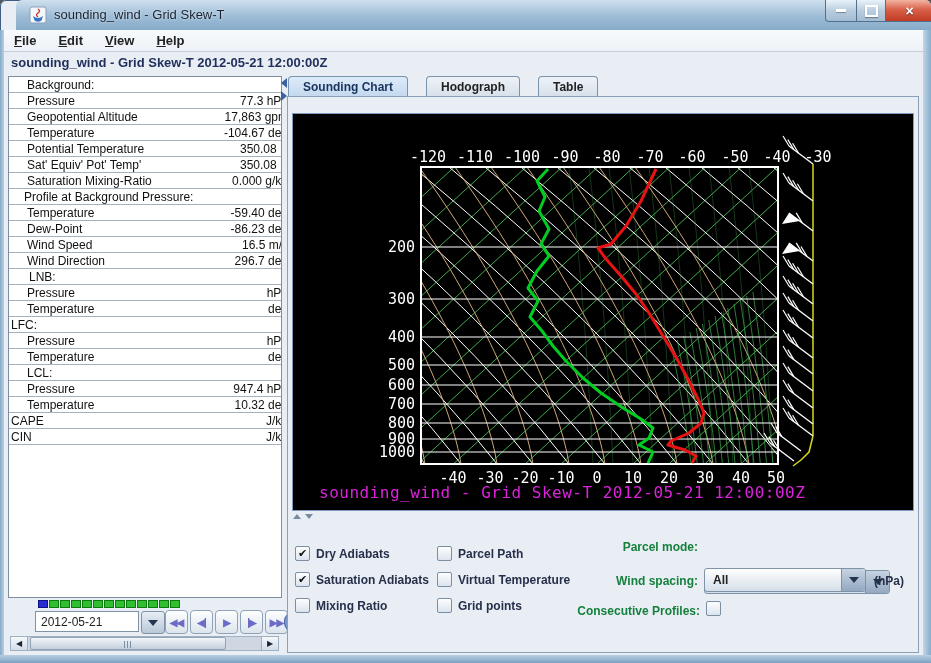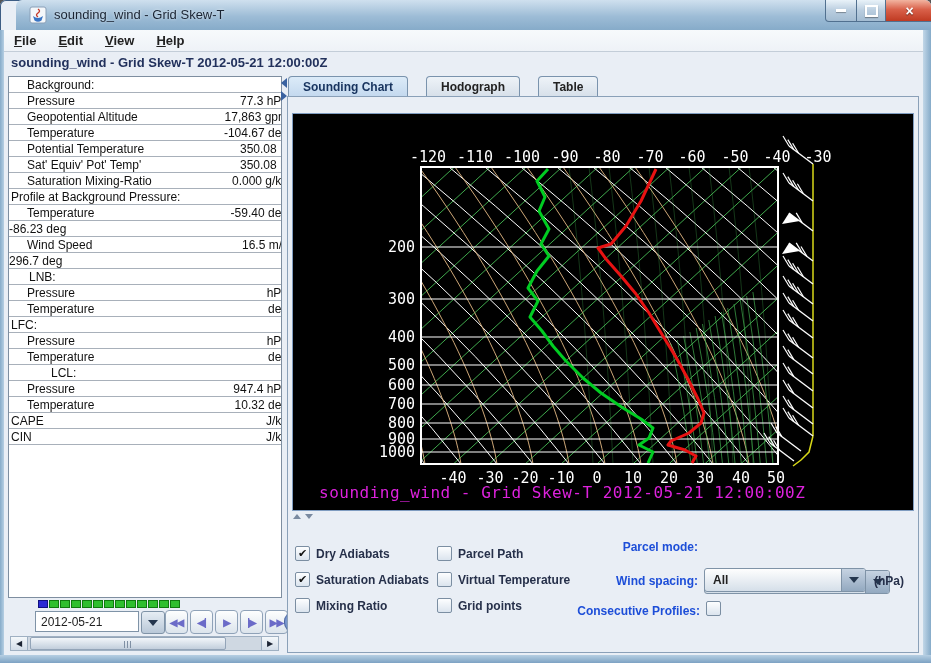--- a/index.html
+++ b/index.html
@@ -76,21 +76,21 @@
   .chart-holder{position:absolute;left:292px;top:113px;width:622px;height:398px;border:1px solid #7f9cc0;
     background:#000;box-sizing:border-box;}
   .splitter-arrows{position:absolute;left:293px;top:514px;display:flex;}
   .tri-up{width:0;height:0;border-left:4px solid transparent;border-right:4px solid transparent;border-bottom:5px solid #7a8aa0;margin-right:4px;}
   .tri-dn{width:0;height:0;border-left:4px solid transparent;border-right:4px solid transparent;border-top:5px solid #7a8aa0;}
   
   .cbx{position:absolute;display:flex;align-items:center;}
   .cbox{width:13px;height:13px;border:1px solid #7b8ea2;border-radius:2px;background:linear-gradient(#fdfeff,#dbe4ee);
     display:flex;align-items:center;justify-content:center;font-size:11px;color:#111;line-height:11px;}
   .cbx .clabel{margin-left:6px;font-weight:bold;font-size:12px;color:#26304a;}
-  .ctl-label{position:absolute;font-weight:bold;font-size:12px;color:#1d4ed8;text-align:right;}
+  .ctl-label{position:absolute;font-weight:bold;font-size:12px;color:#15803d;text-align:right;}
   .combo{position:absolute;height:24px;border:1px solid #7f93a7;border-radius:3px;
     background:linear-gradient(#fefefe,#d5dfe9);box-sizing:border-box;}
   .combo .txt{line-height:22px;padding-left:8px;font-weight:bold;font-size:12px;color:#222;}
   .combo .arrowzone{position:absolute;right:0;top:0;width:23px;height:100%;border-left:1px solid #7f93a7;
     background:linear-gradient(#c6d3e2,#93a9c0);border-radius:0 2px 2px 0;display:flex;align-items:center;justify-content:center;}
   .note{position:absolute;font-weight:bold;font-size:12px;color:#26304a;}
   text{font-family:"DejaVu Sans Mono",monospace;}
 </style>
 </head>
 <body>
@@ -154,35 +154,37 @@
       </div>
       <div class="trow">
         <span class="lbl" style="padding-left: 18px;">Sat' Equiv' Pot' Temp'</span>
         <span class="val">350.08 K</span>
       </div>
       <div class="trow">
         <span class="lbl" style="padding-left: 18px;">Saturation Mixing-Ratio</span>
         <span class="val">0.000 g/kg</span>
       </div>
       <div class="trow">
-        <span class="lbl" style="padding-left: 2px;">Profile at Background Pressure:</span>
+        <span class="lbl" style="padding-left: 15px;">Profile at Background Pressure:</span>
         <span class="val"></span>
       </div>
       <div class="trow">
         <span class="lbl" style="padding-left: 18px;">Temperature</span>
         <span class="val">-59.40 deg</span>
       </div>
       <div class="trow">
+        <span class="lbl" style="padding-left: 18px;">Dew-Point</span>
         <span class="val">-86.23 deg</span>
       </div>
       <div class="trow">
         <span class="lbl" style="padding-left: 18px;">Wind Speed</span>
         <span class="val">16.5 m/s</span>
       </div>
       <div class="trow">
+        <span class="lbl" style="padding-left: 18px;">Wind Direction</span>
         <span class="val">296.7 deg</span>
       </div>
       <div class="trow">
         <span class="lbl" style="padding-left: 20px;">LNB:</span>
         <span class="val"></span>
       </div>
       <div class="trow">
         <span class="lbl" style="padding-left: 18px;">Pressure</span>
         <span class="val">hPa</span>
       </div>
@@ -196,21 +198,21 @@
       </div>
       <div class="trow">
         <span class="lbl" style="padding-left: 18px;">Pressure</span>
         <span class="val">hPa</span>
       </div>
       <div class="trow">
         <span class="lbl" style="padding-left: 18px;">Temperature</span>
         <span class="val">deg</span>
       </div>
       <div class="trow">
-        <span class="lbl" style="padding-left: 2px; margin-left: 40px;">LCL:</span>
+        <span class="lbl" style="padding-left: 18px;">LCL:</span>
         <span class="val"></span>
       </div>
       <div class="trow">
         <span class="lbl" style="padding-left: 18px;">Pressure</span>
         <span class="val">947.4 hPa</span>
       </div>
       <div class="trow">
         <span class="lbl" style="padding-left: 18px;">Temperature</span>
         <span class="val">10.32 deg</span>
       </div>

